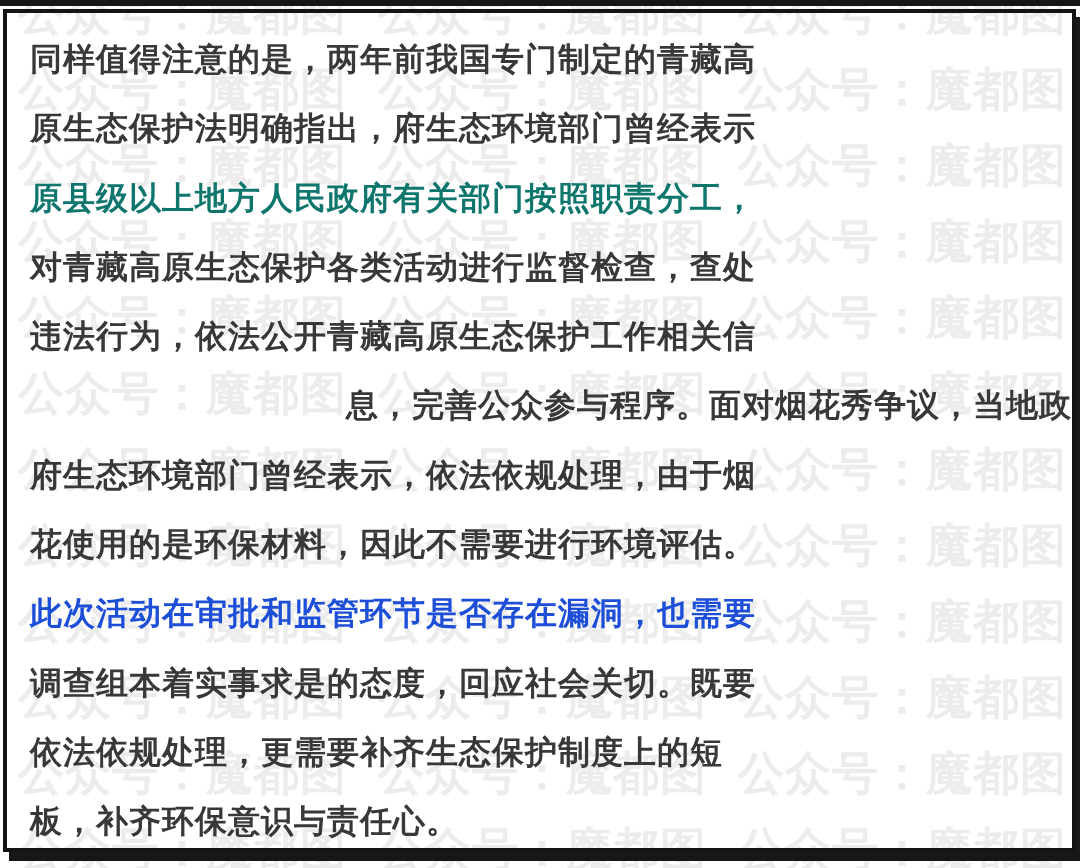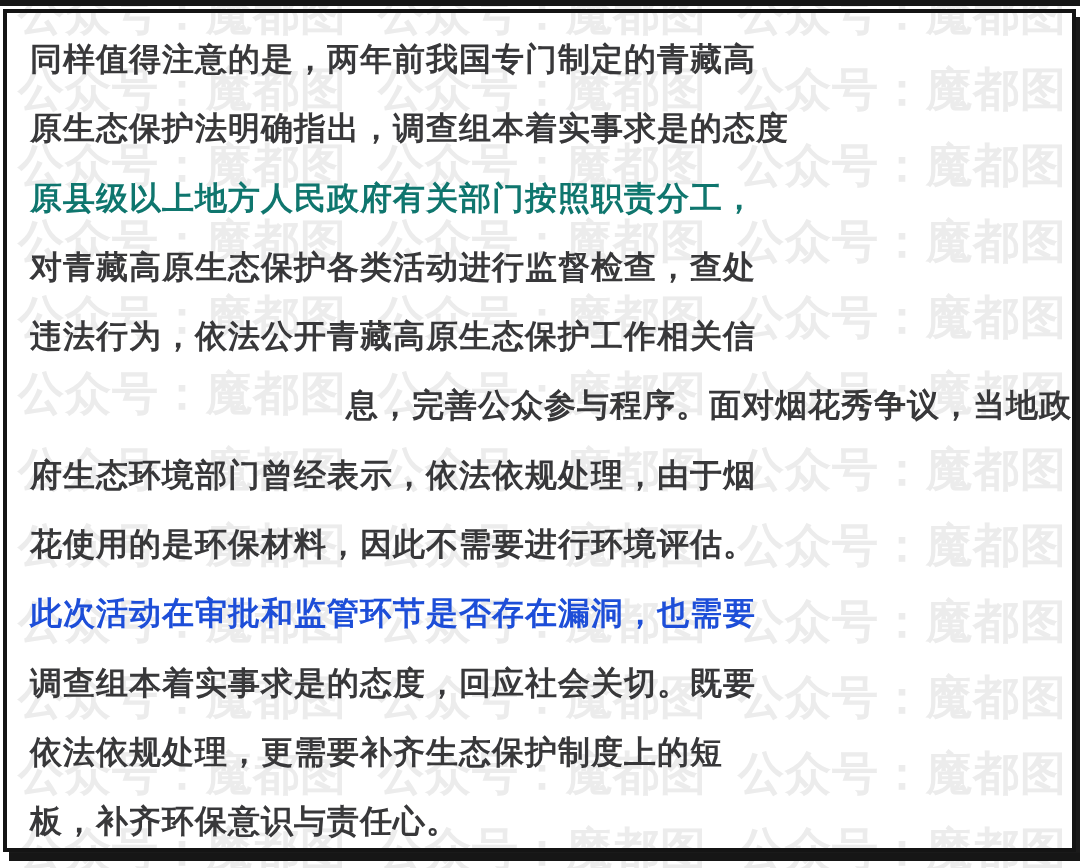--- a/index.html
+++ b/index.html
@@ -95,21 +95,21 @@
     <div class="wm-row" style="top: 522px; color: rgb(236, 236, 236);"><span>公众号：魔都图</span><span>公众号：魔都图</span><span>公众号：魔都图</span></div>
     <div class="wm-row" style="top: 598px; color: rgb(236, 236, 236);"><span>公众号：魔都图</span><span>公众号：魔都图</span><span>公众号：魔都图</span></div>
     <div class="wm-row" style="top: 674px; color: rgb(236, 236, 236);"><span>公众号：魔都图</span><span>公众号：魔都图</span><span>公众号：魔都图</span></div>
     <div class="wm-row" style="top: 750px; color: rgb(236, 236, 236);"><span>公众号：魔都图</span><span>公众号：魔都图</span><span>公众号：魔都图</span></div>
     <div class="wm-row" style="top: 826px; color: rgb(236, 236, 236);"><span>公众号：魔都图</span><span>公众号：魔都图</span><span>公众号：魔都图</span></div>
   </div>
 
 <div class="article-card" style="border-color: rgb(20, 20, 20);">
   <div class="paragraph">
       <div class="text-line" style="color: rgb(56, 56, 58);">同样值得注意的是，两年前我国专门制定的青藏高</div>
-      <div class="text-line" style="color: rgb(56, 56, 58);">原生态保护法明确指出，调查组本着实事求是的态度</div>
+      <div class="text-line" style="color: rgb(56, 56, 58);">原生态保护法明确指出，府生态环境部门曾经表示</div>
       <div class="text-line" style="color: #0f766e;">原县级以上地方人民政府有关部门按照职责分工，</div>
       <div class="text-line" style="color: rgb(56, 56, 58);">对青藏高原生态保护各类活动进行监督检查，查处</div>
       <div class="text-line" style="color: rgb(56, 56, 58);">违法行为，依法公开青藏高原生态保护工作相关信</div>
       <div class="text-line" style="color: rgb(56, 56, 58); text-align: right;">息，完善公众参与程序。面对烟花秀争议，当地政</div>
       <div class="text-line" style="color: rgb(56, 56, 58);">府生态环境部门曾经表示，依法依规处理，由于烟</div>
       <div class="text-line" style="color: rgb(56, 56, 58);">花使用的是环保材料，因此不需要进行环境评估。</div>
       <div class="text-line" style="color: #1d4ed8;">此次活动在审批和监管环节是否存在漏洞，也需要</div>
       <div class="text-line" style="color: rgb(56, 56, 58);">调查组本着实事求是的态度，回应社会关切。既要</div>
       <div class="text-line" style="color: rgb(56, 56, 58);">依法依规处理，更需要补齐生态保护制度上的短</div>
       <div class="text-line" style="color: rgb(56, 56, 58);">板，补齐环保意识与责任心。</div>

